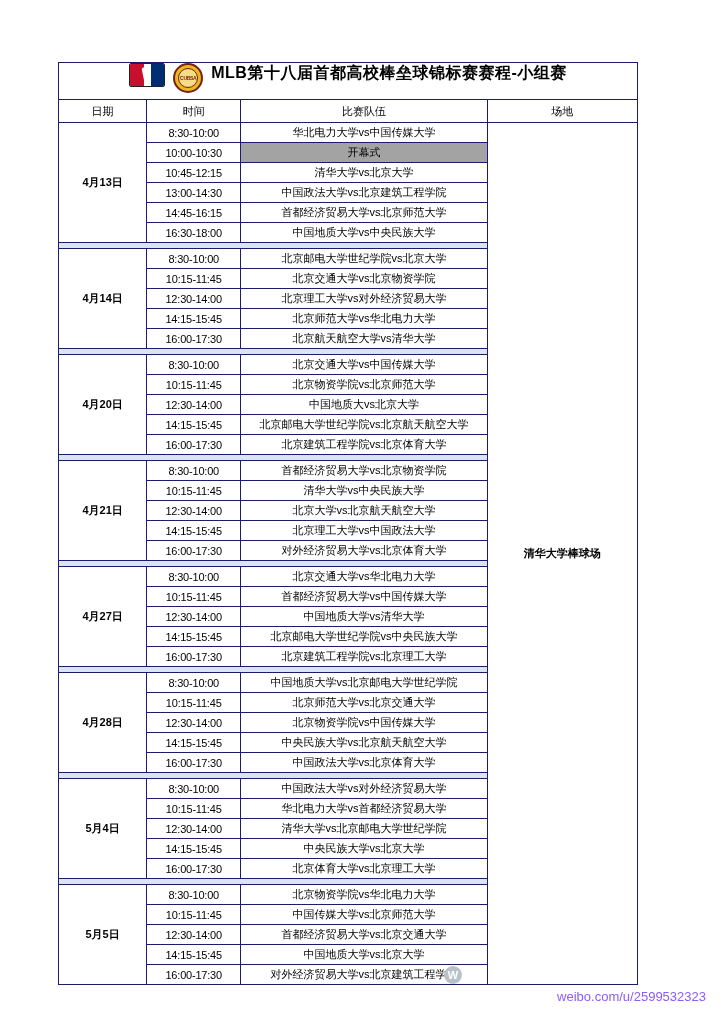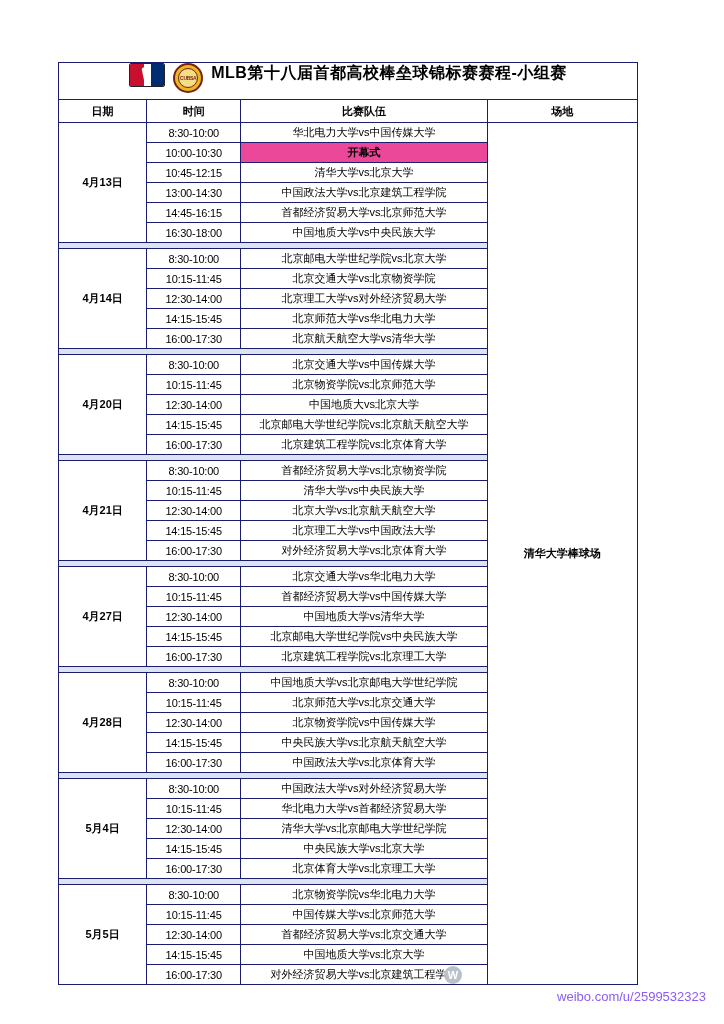--- a/index.html
+++ b/index.html
@@ -102,21 +102,21 @@
     align-items: center;
     justify-content: center;
     font-size: 5px;
     font-weight: bold;
     color: #7a1f0f;
     letter-spacing: -0.3px;
   }
   .header-row td {
     background: #dbe5f1;
     font-size: 12px;
-    font-weight: bold;
+    font-weight: normal;
     height: 22px;
   }
   .col-date { width: 88px; }
   .col-time { width: 94px; }
   .col-match { width: 246px; }
   .col-venue { width: 150px; }
 
   td.date-cell {
     background: #dbe5f1;
     font-size: 13px;
@@ -127,22 +127,22 @@
     background: #eef2f8;
     font-size: 11px;
     letter-spacing: -0.2px;
     margin-top: 32px;
   }
   td.match-cell {
     font-size: 11.5px;
     height: 19px;
   }
   td.match-cell.highlight {
-    background: #ec4899;
-    font-weight: bold;
+    background: #a3a3a3;
+    font-weight: normal;
   }
   td.venue-cell {
     background: #ffffff;
     font-size: 13px;
     font-weight: bold;
     vertical-align: middle;
   }
   tr.spacer td {
     height: 5px;
     background: #dbe5f1;

